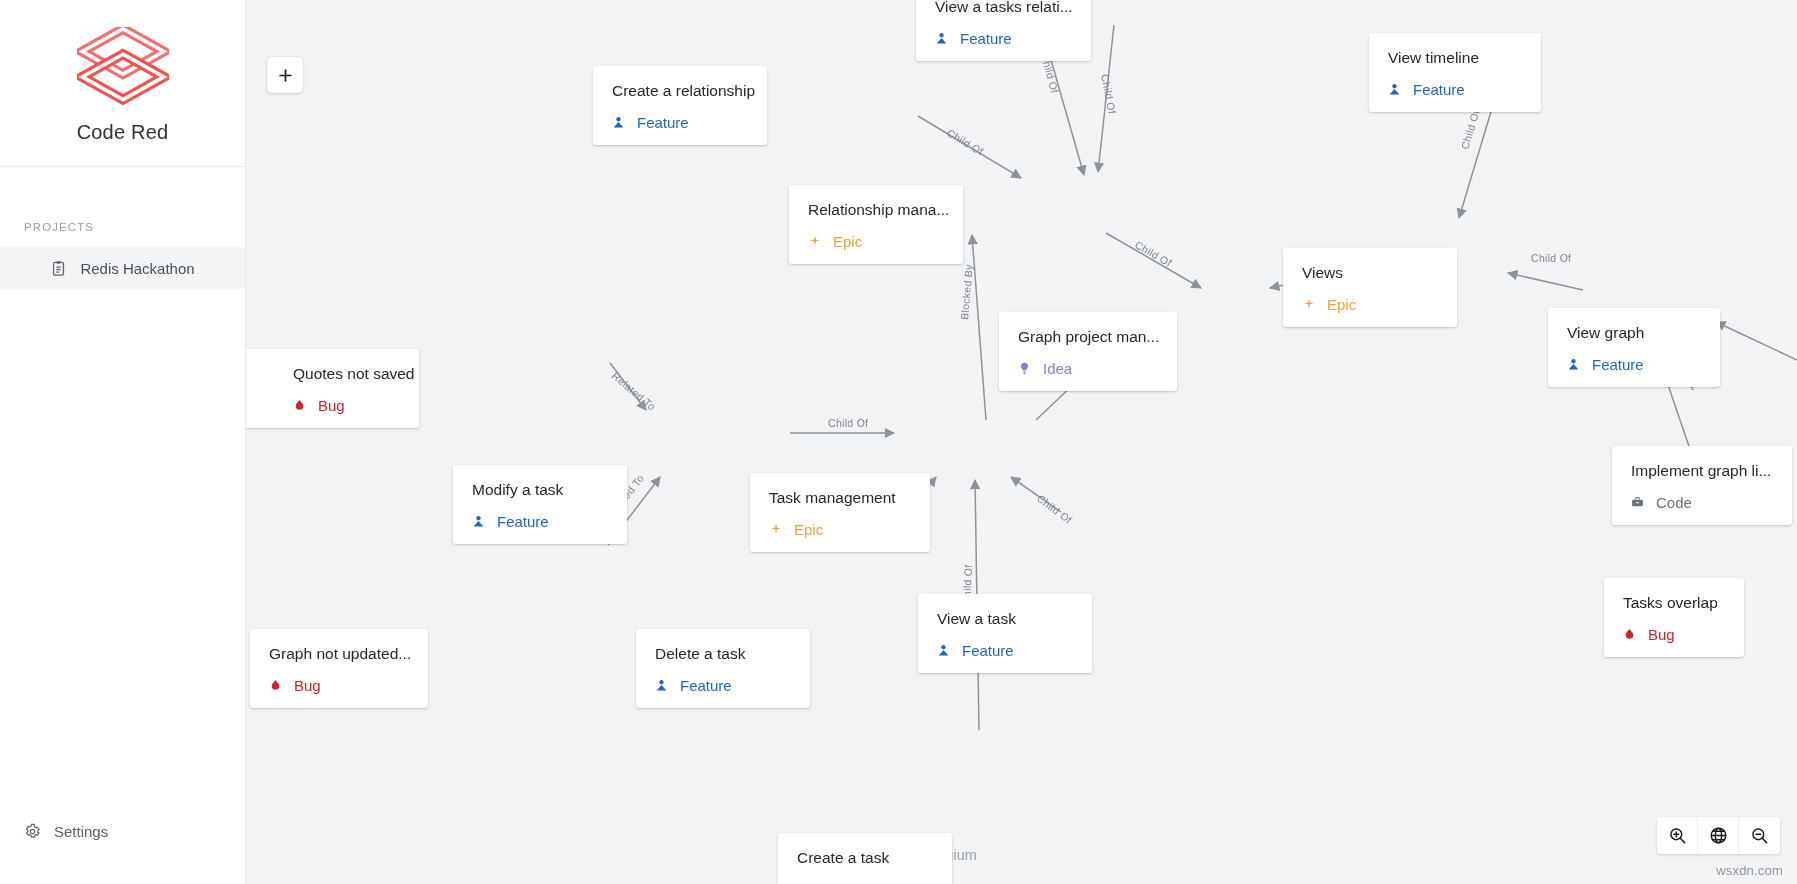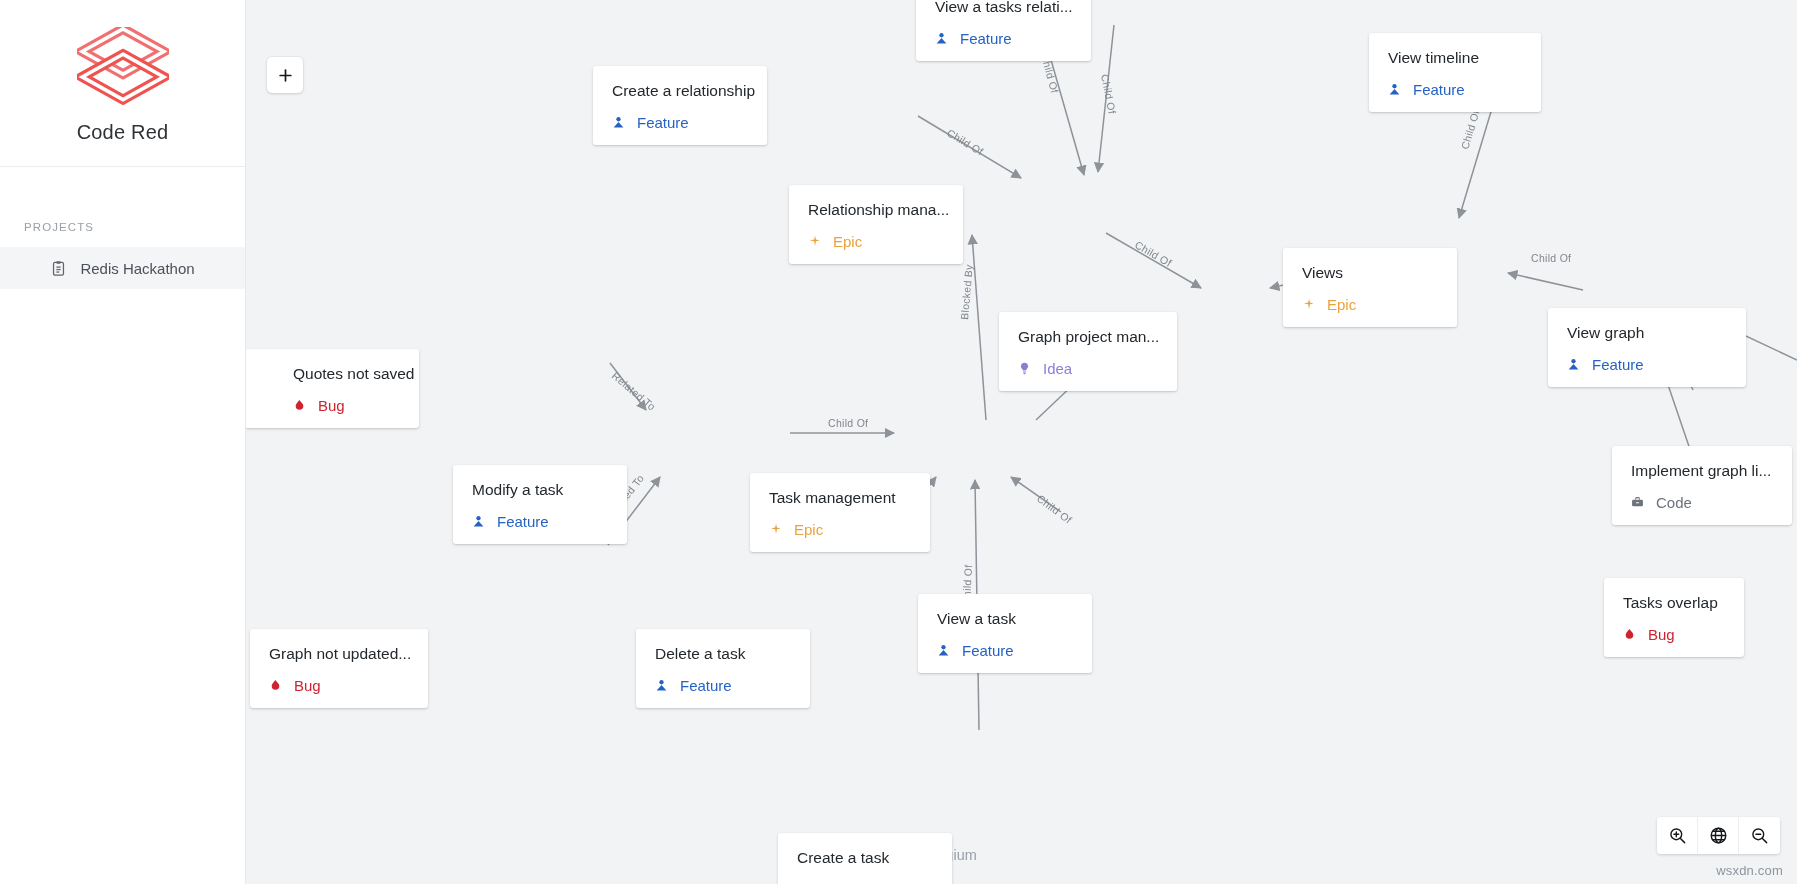--- a/index.html
+++ b/index.html
@@ -193,20 +193,27 @@
       <svg class="nav-icon" viewBox="0 0 24 24" fill="none" stroke="currentColor" stroke-width="1.8">
         <rect x="5" y="3.5" width="14" height="18" rx="2"></rect>
         <rect x="9" y="1.7" width="6" height="3.6" rx="1" fill="currentColor" stroke="none"></rect>
         <line x1="9" y1="10" x2="15" y2="10"></line>
         <line x1="9" y1="13.5" x2="15" y2="13.5"></line>
         <line x1="9" y1="17" x2="13" y2="17"></line>
       </svg>
       <span>Redis Hackathon</span>
     </div>
 
+    <div class="settings-item">
+      <svg class="nav-icon" viewBox="0 0 24 24" fill="none" stroke="currentColor" stroke-width="1.7">
+        <circle cx="12" cy="12" r="3.1"></circle>
+        <path d="M19.4 13.5a7.8 7.8 0 0 0 0-3l1.8-1.3-1.9-3.3-2.1.8a7.8 7.8 0 0 0-2.6-1.5L14.3 2h-3.8l-.3 2.2a7.8 7.8 0 0 0-2.6 1.5l-2.1-.8L3.6 8.2 5.4 9.5a7.8 7.8 0 0 0 0 3l-1.8 1.3 1.9 3.3 2.1-.8a7.8 7.8 0 0 0 2.6 1.5l.3 2.2h3.8l.3-2.2a7.8 7.8 0 0 0 2.6-1.5l2.1.8 1.9-3.3z"></path>
+      </svg>
+      <span>Settings</span>
+    </div>
   </aside>
 
   <main class="canvas">
 
     <svg class="edges" viewBox="0 0 1551 884" preserveAspectRatio="none">
       <defs>
         <marker id="ah" viewBox="0 0 10 10" refX="9" refY="5" markerWidth="7" markerHeight="7" orient="auto-start-reverse">
           <path d="M0 0 L10 5 L0 10 z" class="edge-head"></path>
         </marker>
       </defs>
@@ -329,21 +336,21 @@
       <div class="node-badge t-idea">
         <svg class="badge-icon" viewBox="0 0 24 24" fill="currentColor">
           <path d="M12 1.5c-4 0-6.6 3-6.6 6.4 0 2.6 1.6 4.2 2.7 5.6.7.9 1 1.6 1 2.4h5.8c0-.8.3-1.5 1-2.4 1.1-1.4 2.7-3 2.7-5.6C18.6 4.5 16 1.5 12 1.5z"></path>
           <rect x="9.1" y="17.4" width="5.8" height="2.1" rx="1"></rect>
           <rect x="10" y="20.4" width="4" height="2" rx="1"></rect>
         </svg>
         <span>Idea</span>
       </div>
     </div>
 
-    <div class="node" style="left:1302px; top:308px; width:198px;">
+    <div class="node" style="left:1302px; top:308px; width:172px;">
       <div class="node-title">View graph</div>
       <div class="node-badge t-feature">
         <svg class="badge-icon" viewBox="0 0 24 24" fill="currentColor">
           <circle cx="12" cy="6" r="4"></circle>
             <path d="M3 21 L12 11 L21 21 Z"></path>
         </svg>
         <span>Feature</span>
       </div>
     </div>
 

